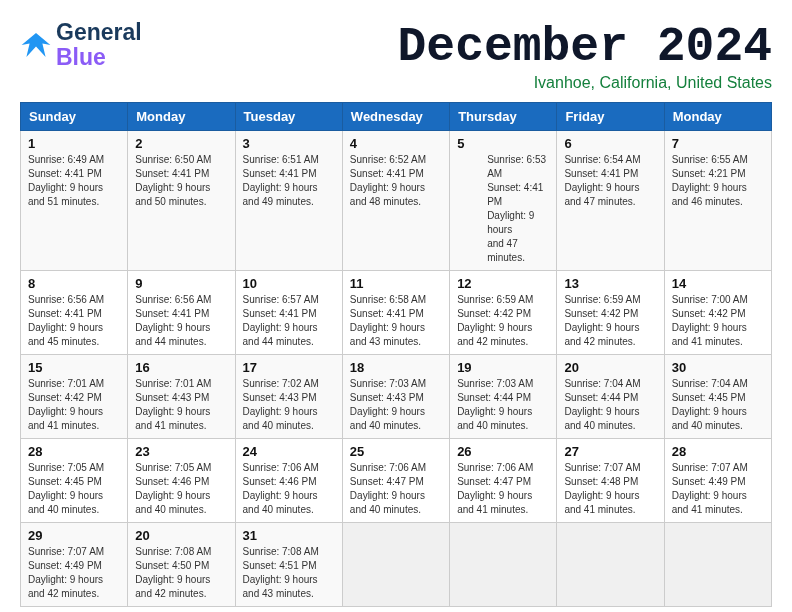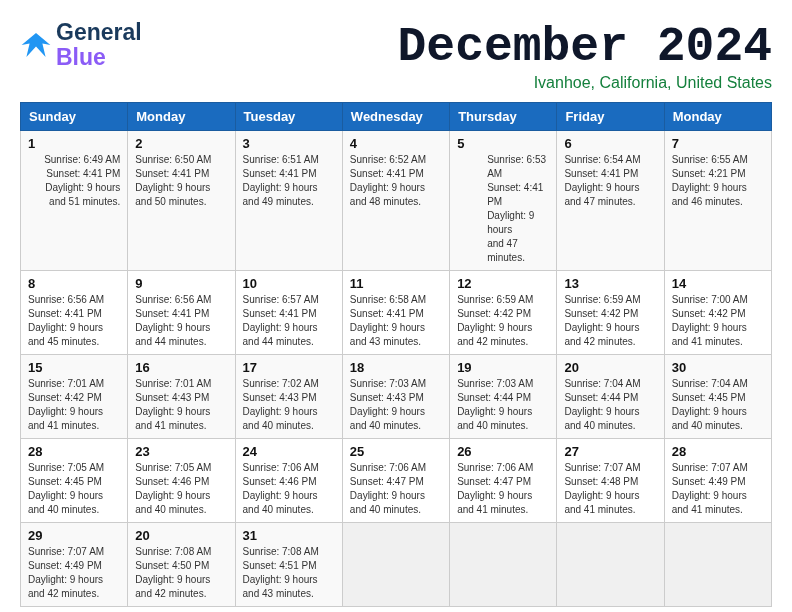--- a/index.html
+++ b/index.html
@@ -125,21 +125,21 @@
         <th>Wednesday</th>
         <th>Thursday</th>
         <th>Friday</th>
         <th>Monday</th>
       </tr>
   </thead>
   <tbody id="calendar-body">
   <tr>
         <td>
           <span class="day-number">1</span>
-          <div class="day-info" style="white-space: pre-line; text-align: right;">Sunrise: 6:49 AM
+          <div class="day-info" style="white-space: pre-line;">Sunrise: 6:49 AM
 Sunset: 4:41 PM
 Daylight: 9 hours
 and 51 minutes.</div>
         </td>
         <td>
           <span class="day-number">2</span>
           <div class="day-info" style="white-space: pre-line;">Sunrise: 6:50 AM
 Sunset: 4:41 PM
 Daylight: 9 hours
 and 50 minutes.</div>

